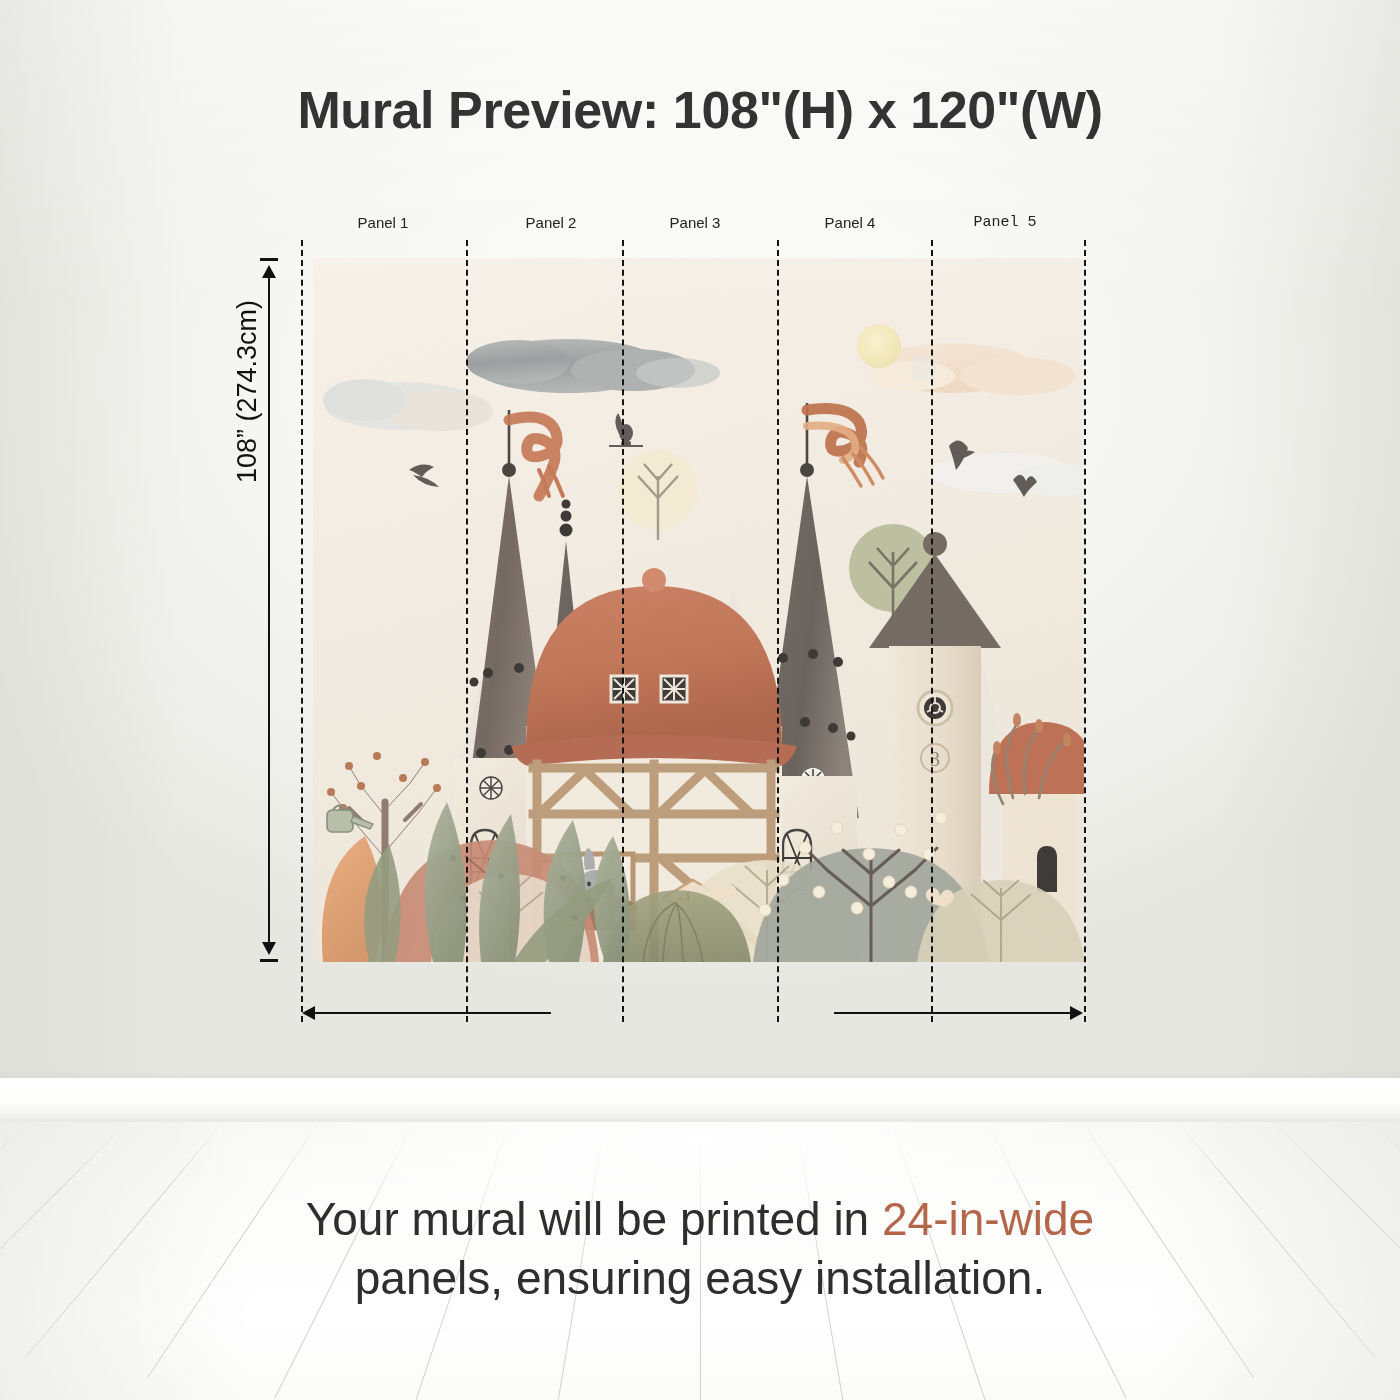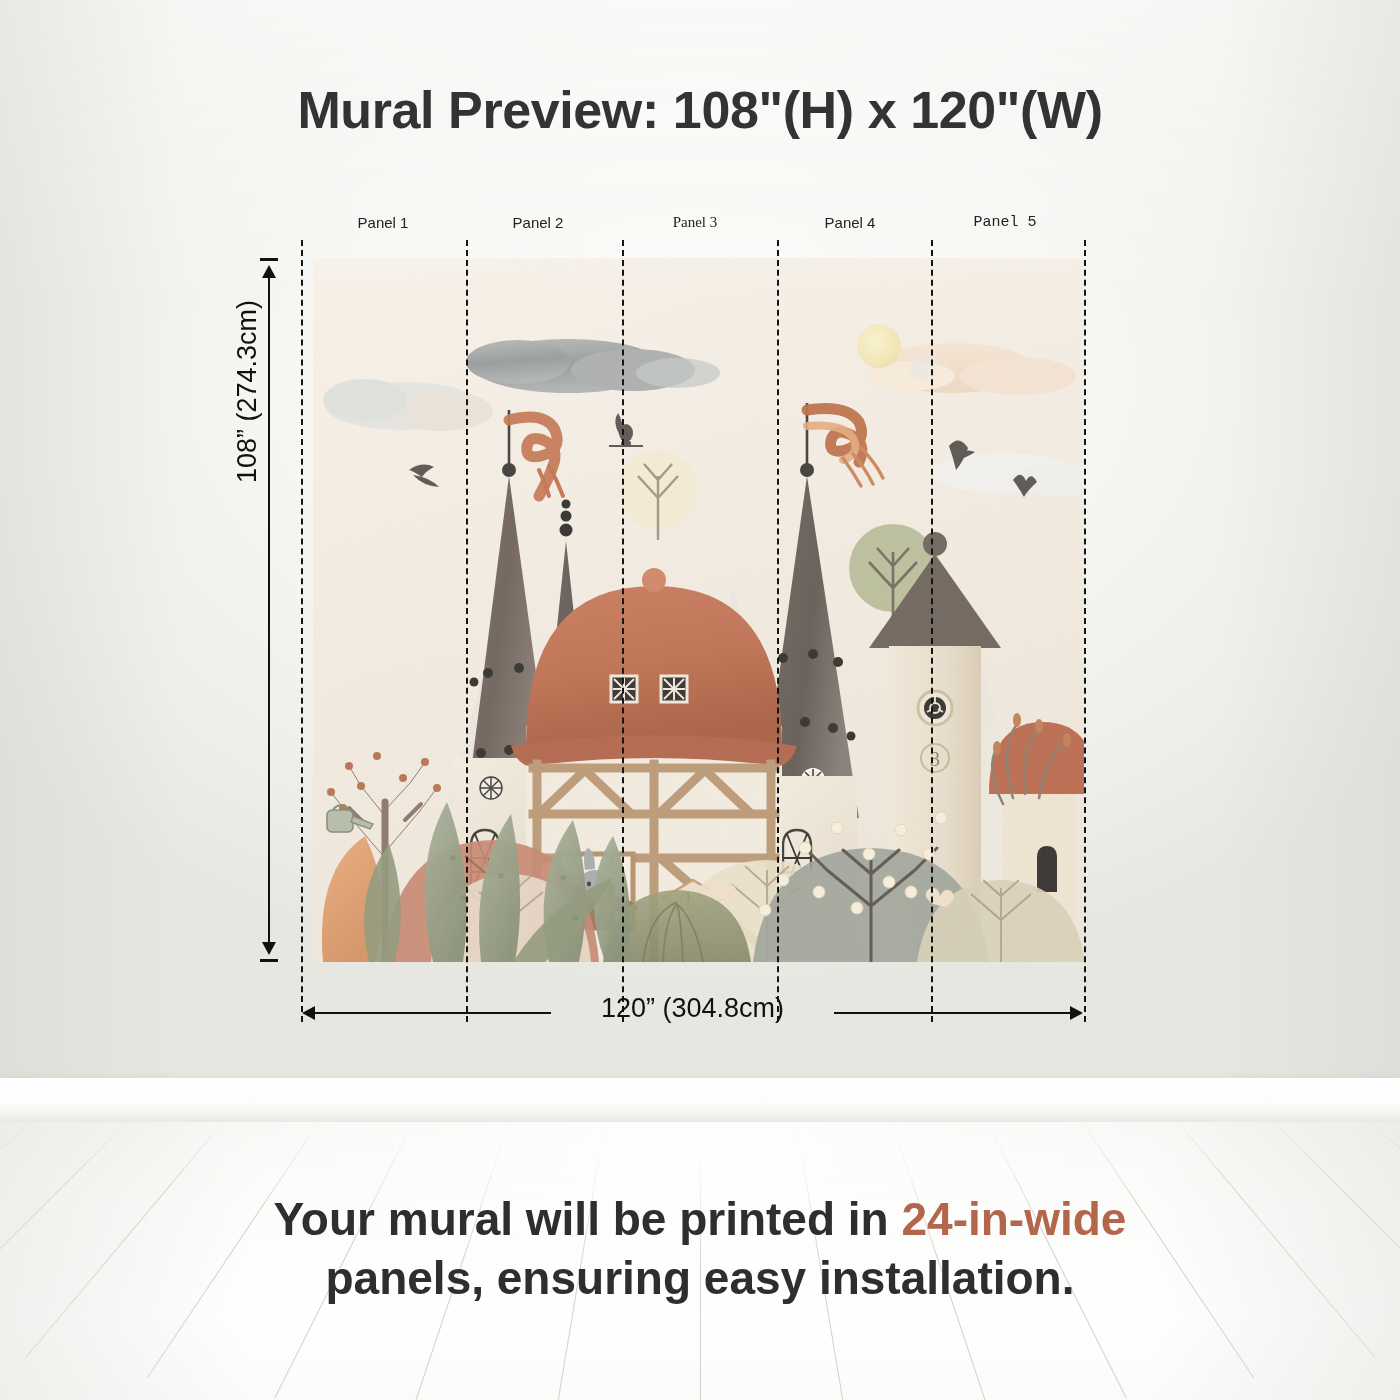--- a/index.html
+++ b/index.html
@@ -114,21 +114,21 @@
   .dim-h .head.lt{ left:1px; border-right:13px solid #111; }
   .dim-h .head.rt{ right:1px; border-left:13px solid #111; }
   .dim-h-label{
     position:absolute; left:301px; top:993px; width:783px; text-align:center;
     font-size:27px; color:#111; white-space:nowrap;
   }
 
   
   .caption{
     position:absolute; left:0; top:1190px; width:1400px; text-align:center;
-    font-size:46px; font-weight:bold; color:#2e2e2e; line-height:1.28;
+    font-size:46px; font-weight:normal; color:#2e2e2e; line-height:1.28;
   }
   .caption .accent{ color:#b4664a; }
 </style>
 </head>
 <body>
 
 <div id="room">
 
   <div class="wall"></div>
 
@@ -530,22 +530,22 @@
 
       <rect x="0" y="0" width="771" height="704" filter="url(#grain)" fill="#8a8378" opacity=".30"></rect>
       <rect x="0" y="0" width="771" height="704" fill="url(#skyG)" opacity=".07"></rect>
     </svg>
   </div>
 
   <div class="wall-vignette"></div>
 
   <div class="panel-labels">
     <div class="panel-label" style="left:82px;">Panel 1</div>
-    <div class="panel-label" style="left:237px;">Panel 2</div>
-    <div class="panel-label" style="left:394px;font-family:Liberation Serif, serif;">Panel 3</div>
+    <div class="panel-label" style="left:250px;">Panel 2</div>
+    <div class="panel-label" style="left:394px;">Panel 3</div>
     <div class="panel-label" style="left:549px;">Panel 4</div>
     <div class="panel-label" style="left:704px;font-family:Liberation Mono, monospace;">Panel 5</div>
   </div>
 
   <div class="guide" style="left:301px;"></div>
   <div class="guide" style="left:466px;"></div>
   <div class="guide" style="left:622px;"></div>
   <div class="guide" style="left:777px;"></div>
   <div class="guide" style="left:931px;"></div>
   <div class="guide" style="left:1084px;"></div>
@@ -558,21 +558,20 @@
     <div class="cap bot"></div>
   </div>
   <div class="dim-v-label">108” (274.3cm)</div>
 
   <div class="dim-h">
     <div class="head lt"></div>
     <div class="shaft l"></div>
     <div class="shaft r"></div>
     <div class="head rt"></div>
   </div>
-  <div class="dim-h-label">120” (304.8cm)</div>
 
   <div class="title">Mural Preview: 108"(H) x 120"(W)</div>
 
   <div class="baseboard"></div>
   <div class="floor">
     <div id="planks">
         <div class="plank" style="left: 43.0769px; transform: rotate(49.5538deg);"></div>
         <div class="plank" style="left: 136.923px; transform: rotate(45.157deg);"></div>
         <div class="plank" style="left: 230.769px; transform: rotate(39.96deg);"></div>
         <div class="plank" style="left: 324.615px; transform: rotate(33.8351deg);"></div>

